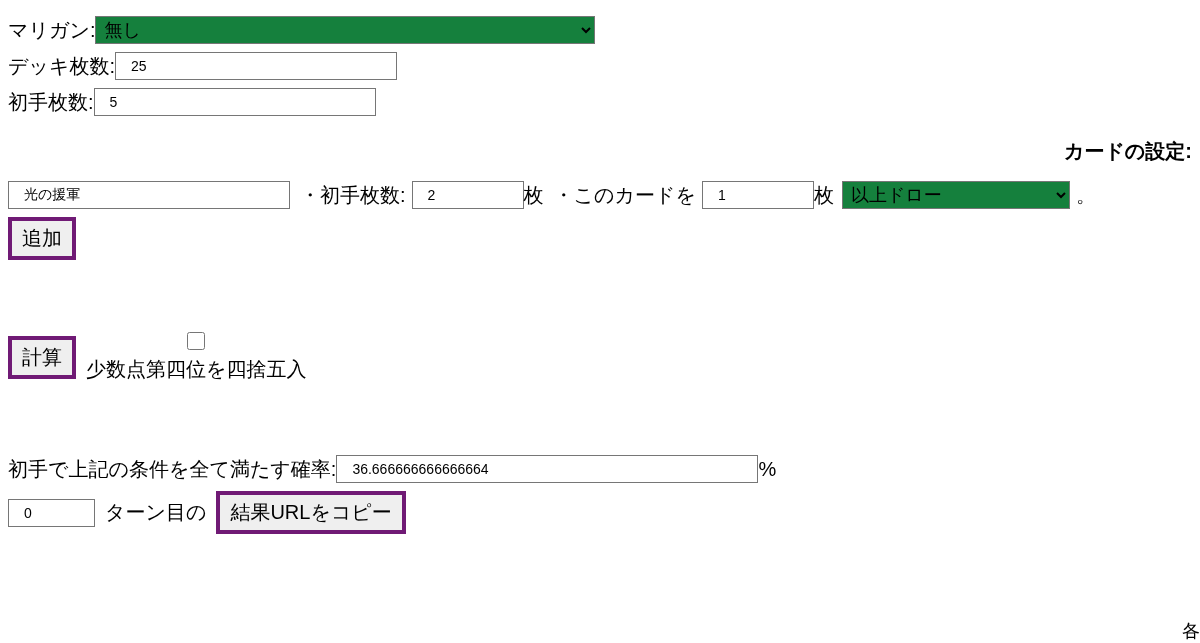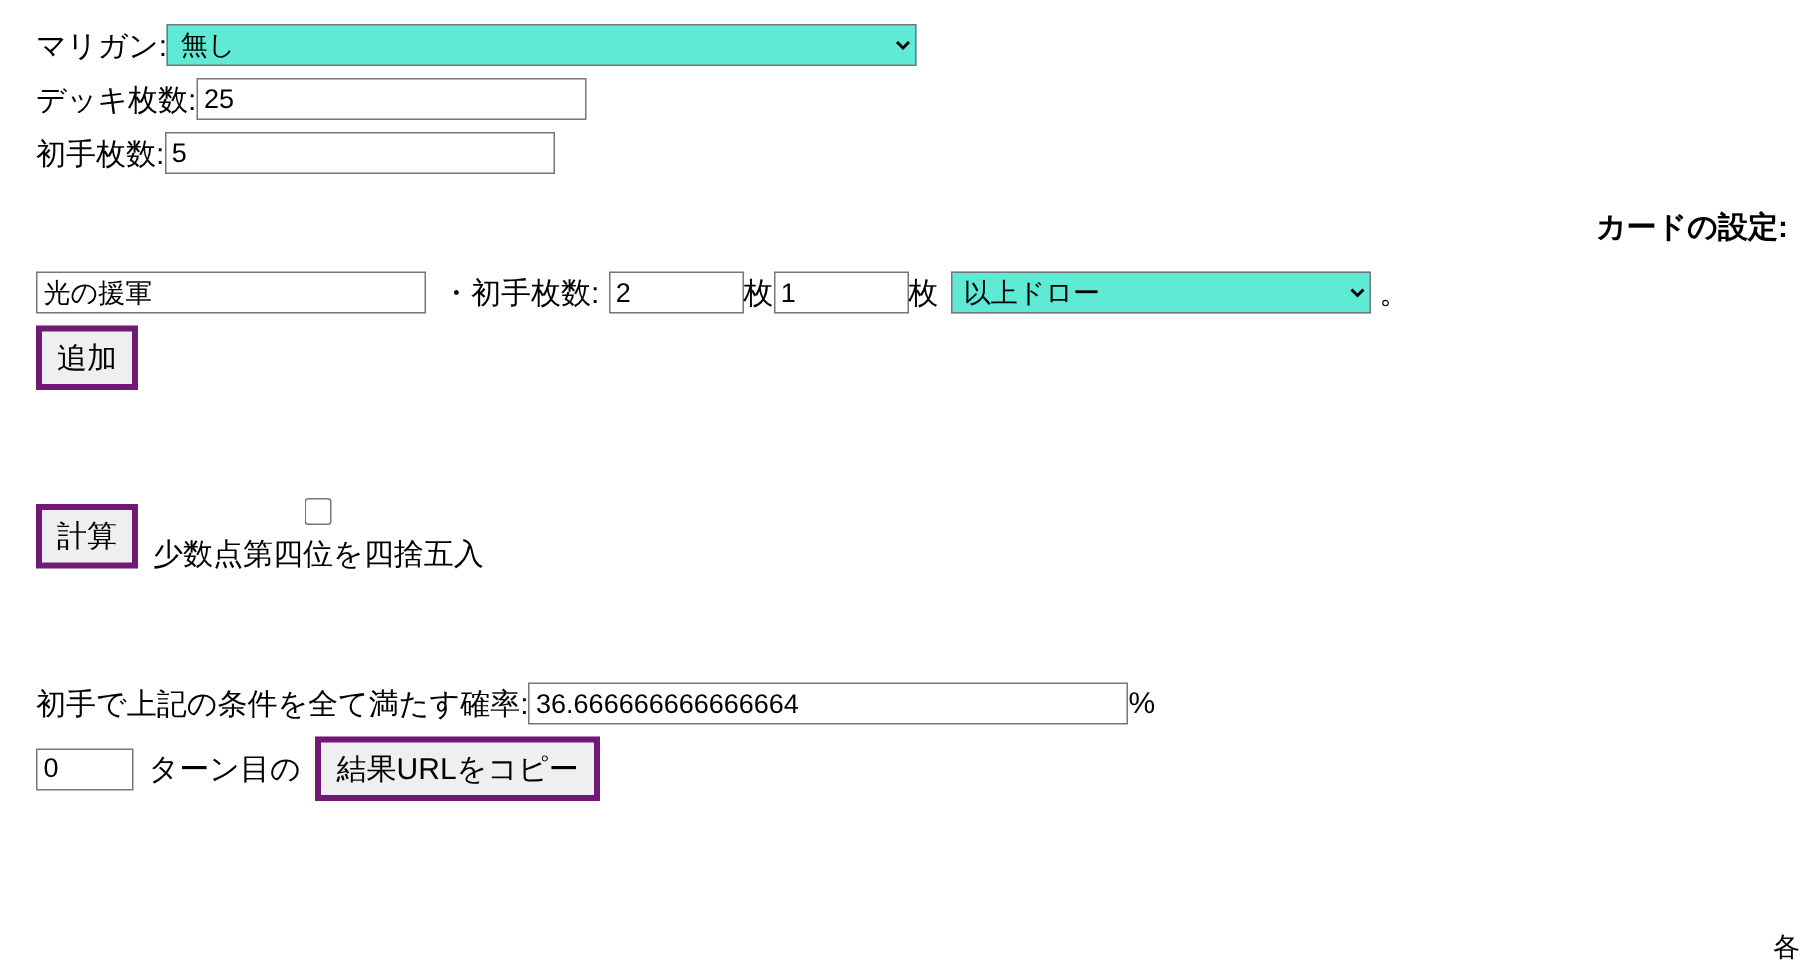--- a/index.html
+++ b/index.html
@@ -2,51 +2,51 @@
 <html><head>
   <meta charset="utf-8">
   <style>
     body {
       font-family: sans-serif;
       font-size: 20px;
       margin: 8px;
       color: #000;
     }
     .row {
-      margin: 8px 16px;
+      margin: 8px 0;
       display: flex;
       align-items: center;
       flex-wrap: wrap;
     }
     .row label {
       white-space: nowrap;
     }
     select {
       font-size: 18px;
       font-family: sans-serif;
       border: 1px solid #767676;
-      background: #5eead4;
+      background: #15803d;
       height: 28px;
       padding: 1px 4px;
     }
     input[type="text"] {
-      font-size: 18px;
+      font-size: 14px;
       font-family: sans-serif;
       border: 1px solid #767676;
       background: #fff;
       height: 24px;
-      padding: 1px 4px;
+      padding: 1px 15px;
     }
     .select-mulligan { width: 500px; }
     .input-deck { width: 250px; }
     .input-hand { width: 250px; }
     .input-cardname { width: 250px; }
     .input-count { width: 80px; }
     .input-draw { width: 80px; }
-    .select-condition { width: 280px; }
+    .select-condition { width: 228px; }
     .input-result { width: 390px; }
     .input-turn { width: 55px; }
     h3 {
       font-size: 20px;
       font-weight: bold;
       margin: 22px 0 16px 0;
       text-align: right;
     }
     button {
       font-size: 20px;
@@ -97,20 +97,21 @@
   <input type="text" class="input-hand" value="5" style="">
 </div>
 
 <h3>カードの設定:</h3>
 
 <div class="row">
   <input type="text" class="input-cardname" value="光の援軍" style="">
   <span style="margin:0 6px 0 10px;">・初手枚数:</span>
   <input type="text" class="input-count" value="2" style="">
   <span>枚</span>
+  <span style="margin:0 6px 0 10px;">・このカードを</span>
   <input type="text" class="input-draw" value="1" style="">
   <span>枚</span>
   <select class="select-condition" style="margin:0 6px 0 8px;">
     <option>以上ドロー</option>
   </select>
   <span>。</span>
 </div>
 
 <div class="row">
   <button>追加</button>

